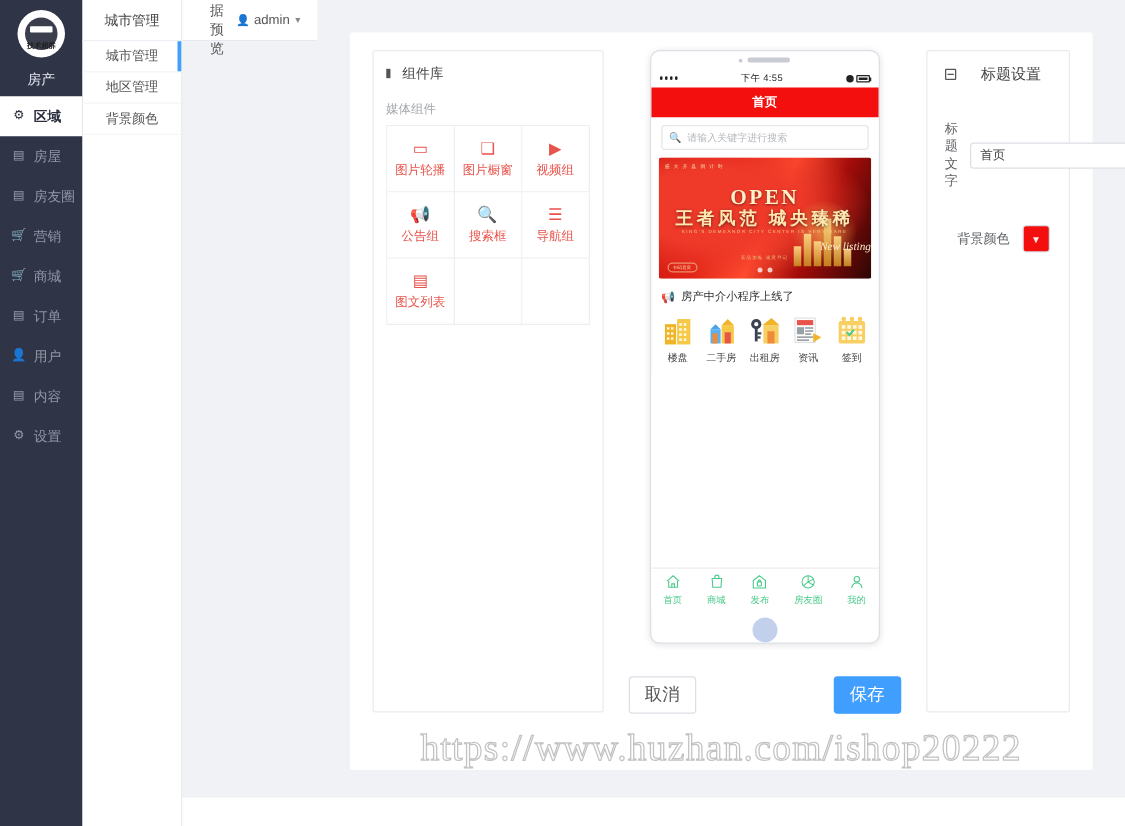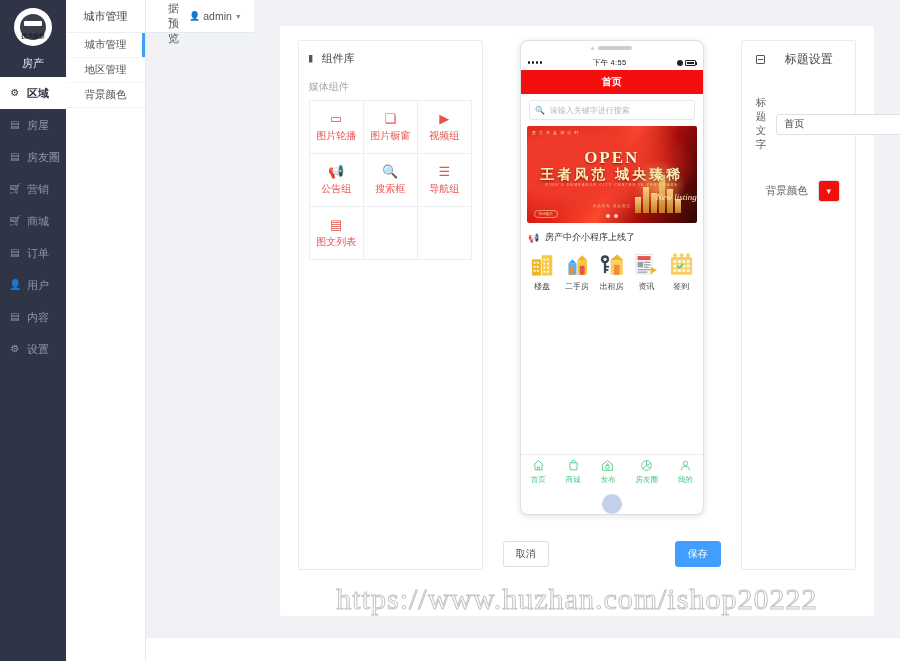--- a/index.html
+++ b/index.html
@@ -215,21 +215,21 @@
     align-items: center; justify-content: space-around; background: #fff;
   }
   .tabbar-item { display: flex; flex-direction: column; align-items: center; gap: 1px; cursor: pointer; }
   .tabbar-ico { font-size: 12px; color: #49c98a; line-height: 1; }
   .tabbar-label { font-size: 7.5px; color: #49c98a; }
 
   .home-ind { width: 20px; height: 20px; border-radius: 50%; background: #c3d0ec; margin: 6px auto 0; }
 
   .phone-actions { width: 100%; display: flex; align-items: center; margin-top: 26px; padding: 0 6px; }
   .btn {
-    font-size: 10px; border-radius: 3px; padding: 5px 12px; cursor: pointer;
+    font-size: 14px; border-radius: 3px; padding: 5px 12px; cursor: pointer;
     border: 1px solid #dcdfe6; background: #fff; color: #555;
   }
   .btn-primary { background: #409eff; border-color: #409eff; color: #fff; margin-left: auto; }
 
   
   .set-panel {
     flex: 1; border: 1px solid #e9ebee; border-radius: 2px; padding: 10px 14px;
     height: 530px; min-width: 0;
   }
   .set-title { display: flex; align-items: center; gap: 20px; font-size: 12px; color: #444; }

